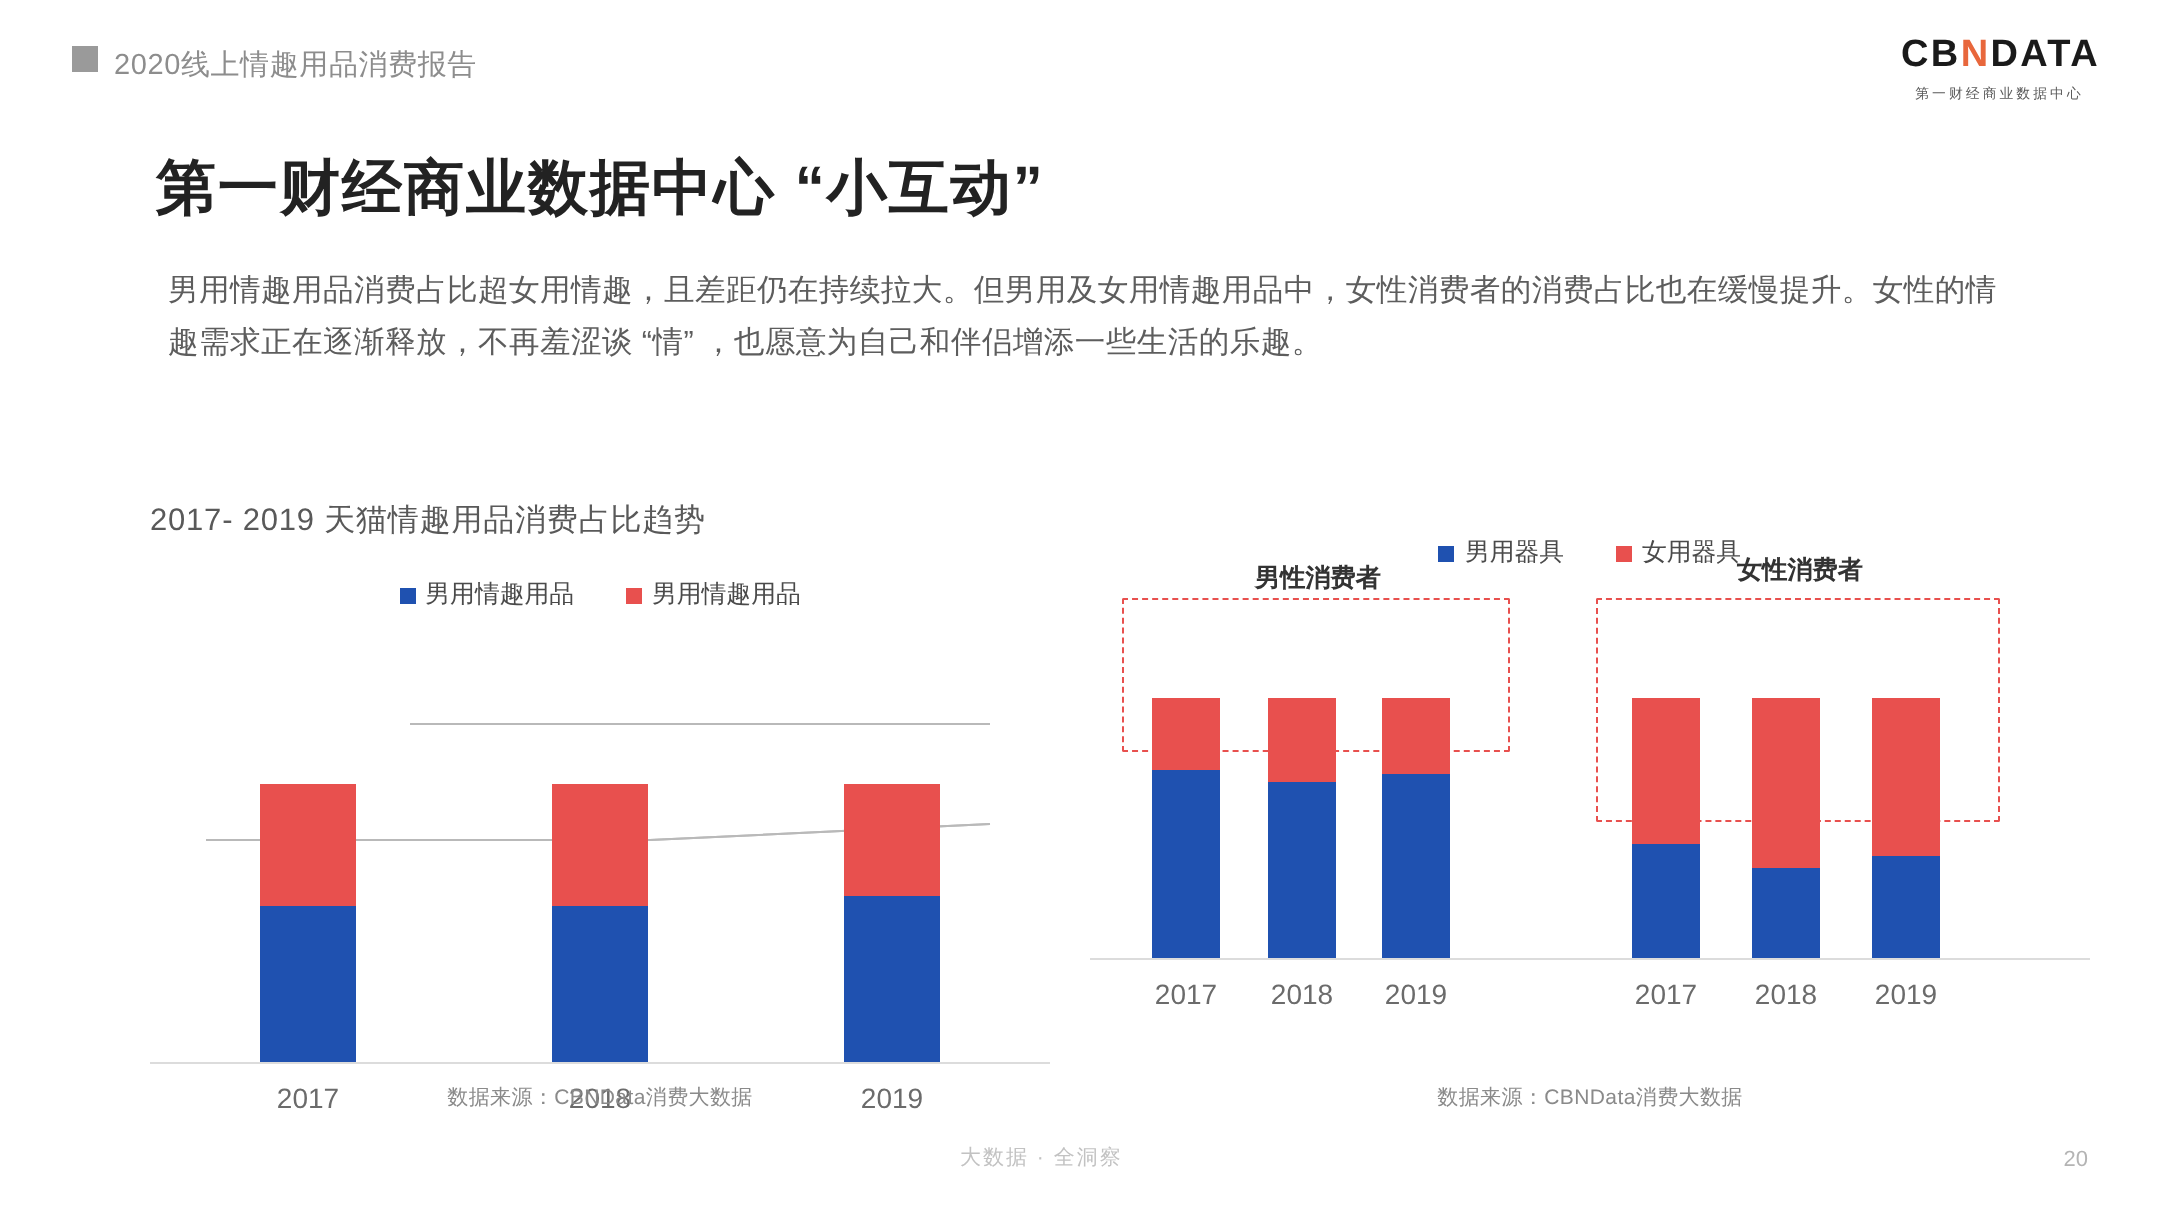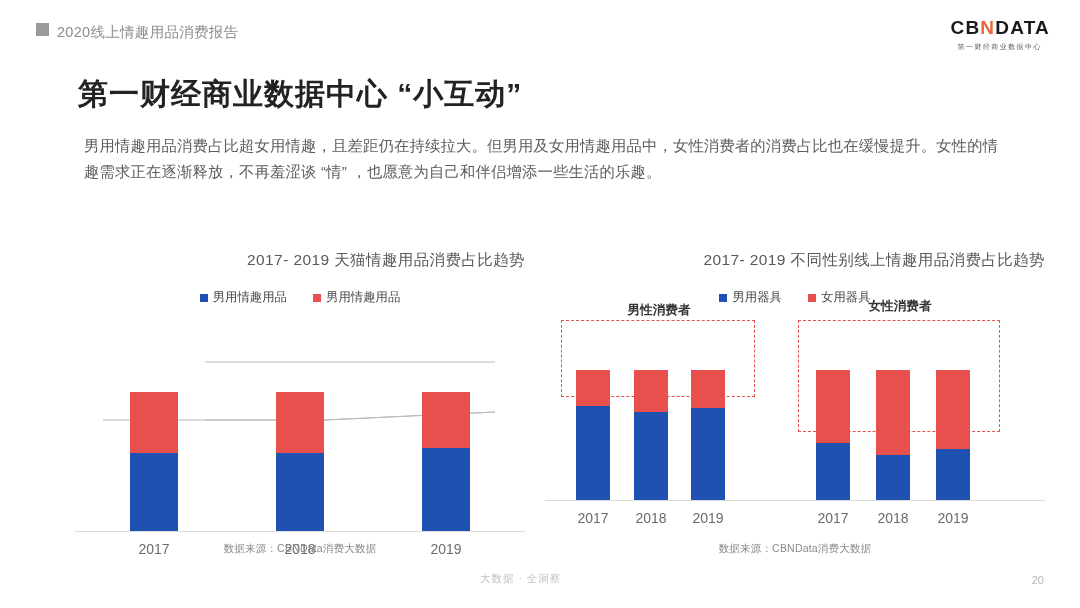--- a/index.html
+++ b/index.html
@@ -46,21 +46,21 @@
     position:absolute;left:84px;top:133px;width:925px;
     font-size:15.3px;line-height:26px;color:#5d5d5d;letter-spacing:.2px;
   }
 
   
   .chart{position:absolute;top:250px;}
   .chart-left{left:75px;width:450px;}
   .chart-right{left:545px;width:500px;}
 
   .chart-title{
-    text-align:right;font-size:15.5px;color:#595959;letter-spacing:.4px;
+    text-align:left;font-size:15.5px;color:#595959;letter-spacing:.4px;
   }
   .legend{
     display:flex;justify-content:center;gap:26px;margin-top:18px;
     font-size:12.4px;color:#4a4a4a;
   }
   .legend-item{display:flex;align-items:center;gap:5px;justify-content:center;}
   .swatch{width:8px;height:8px;display:inline-block;}
   .sw-blue{background:#1f51b0;}
   .sw-red{background:#e8504e;}
 
@@ -176,21 +176,20 @@
         <div class="seg-red" style="height:40%;"></div>
         <div class="seg-blue" style="height:60%;"></div>
       </div>
       <div class="tick" style="left:347px;width:48px;">2019</div>
     </div>
 
     <div class="source source-left">数据来源：CBNData消费大数据</div>
   </div>
 
   <div class="chart chart-right">
-    <div class="chart-title">2017- 2019 不同性别线上情趣用品消费占比趋势</div>
 
     <div class="legend">
       <div class="legend-item">
         <span class="swatch sw-blue"></span>
         <span>男用器具</span>
       </div>
       <div class="legend-item">
         <span class="swatch sw-red"></span>
         <span>女用器具</span>
       </div>

